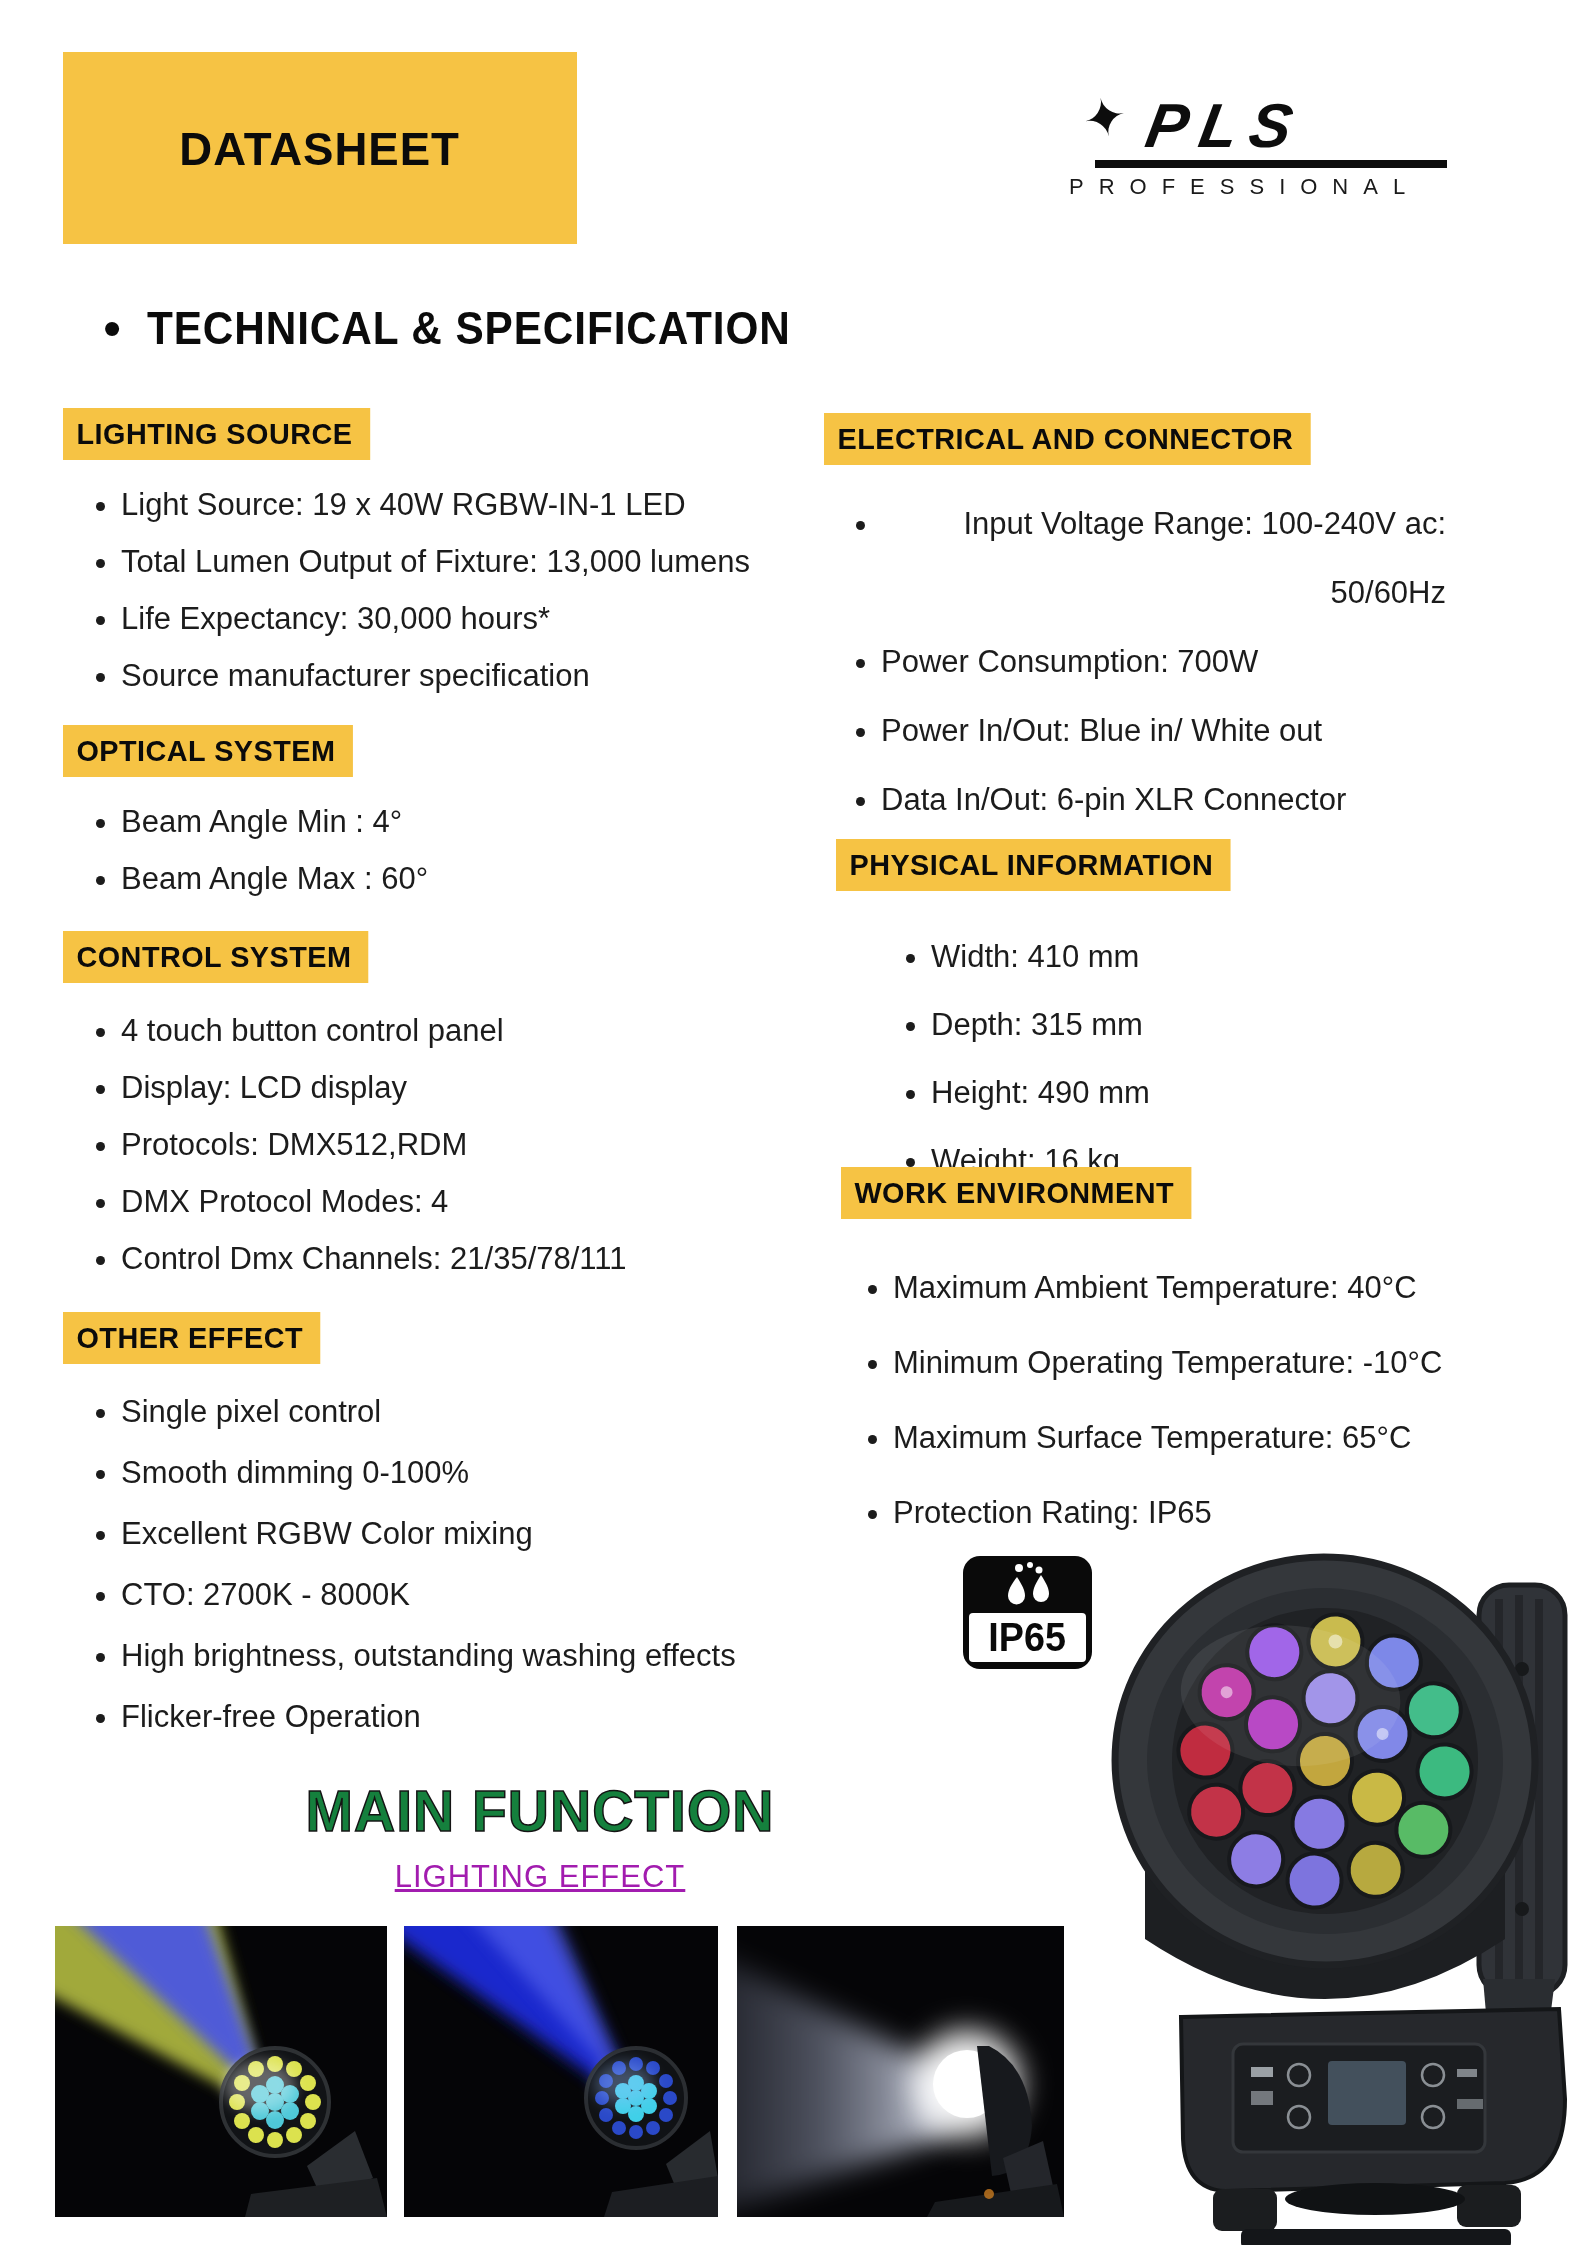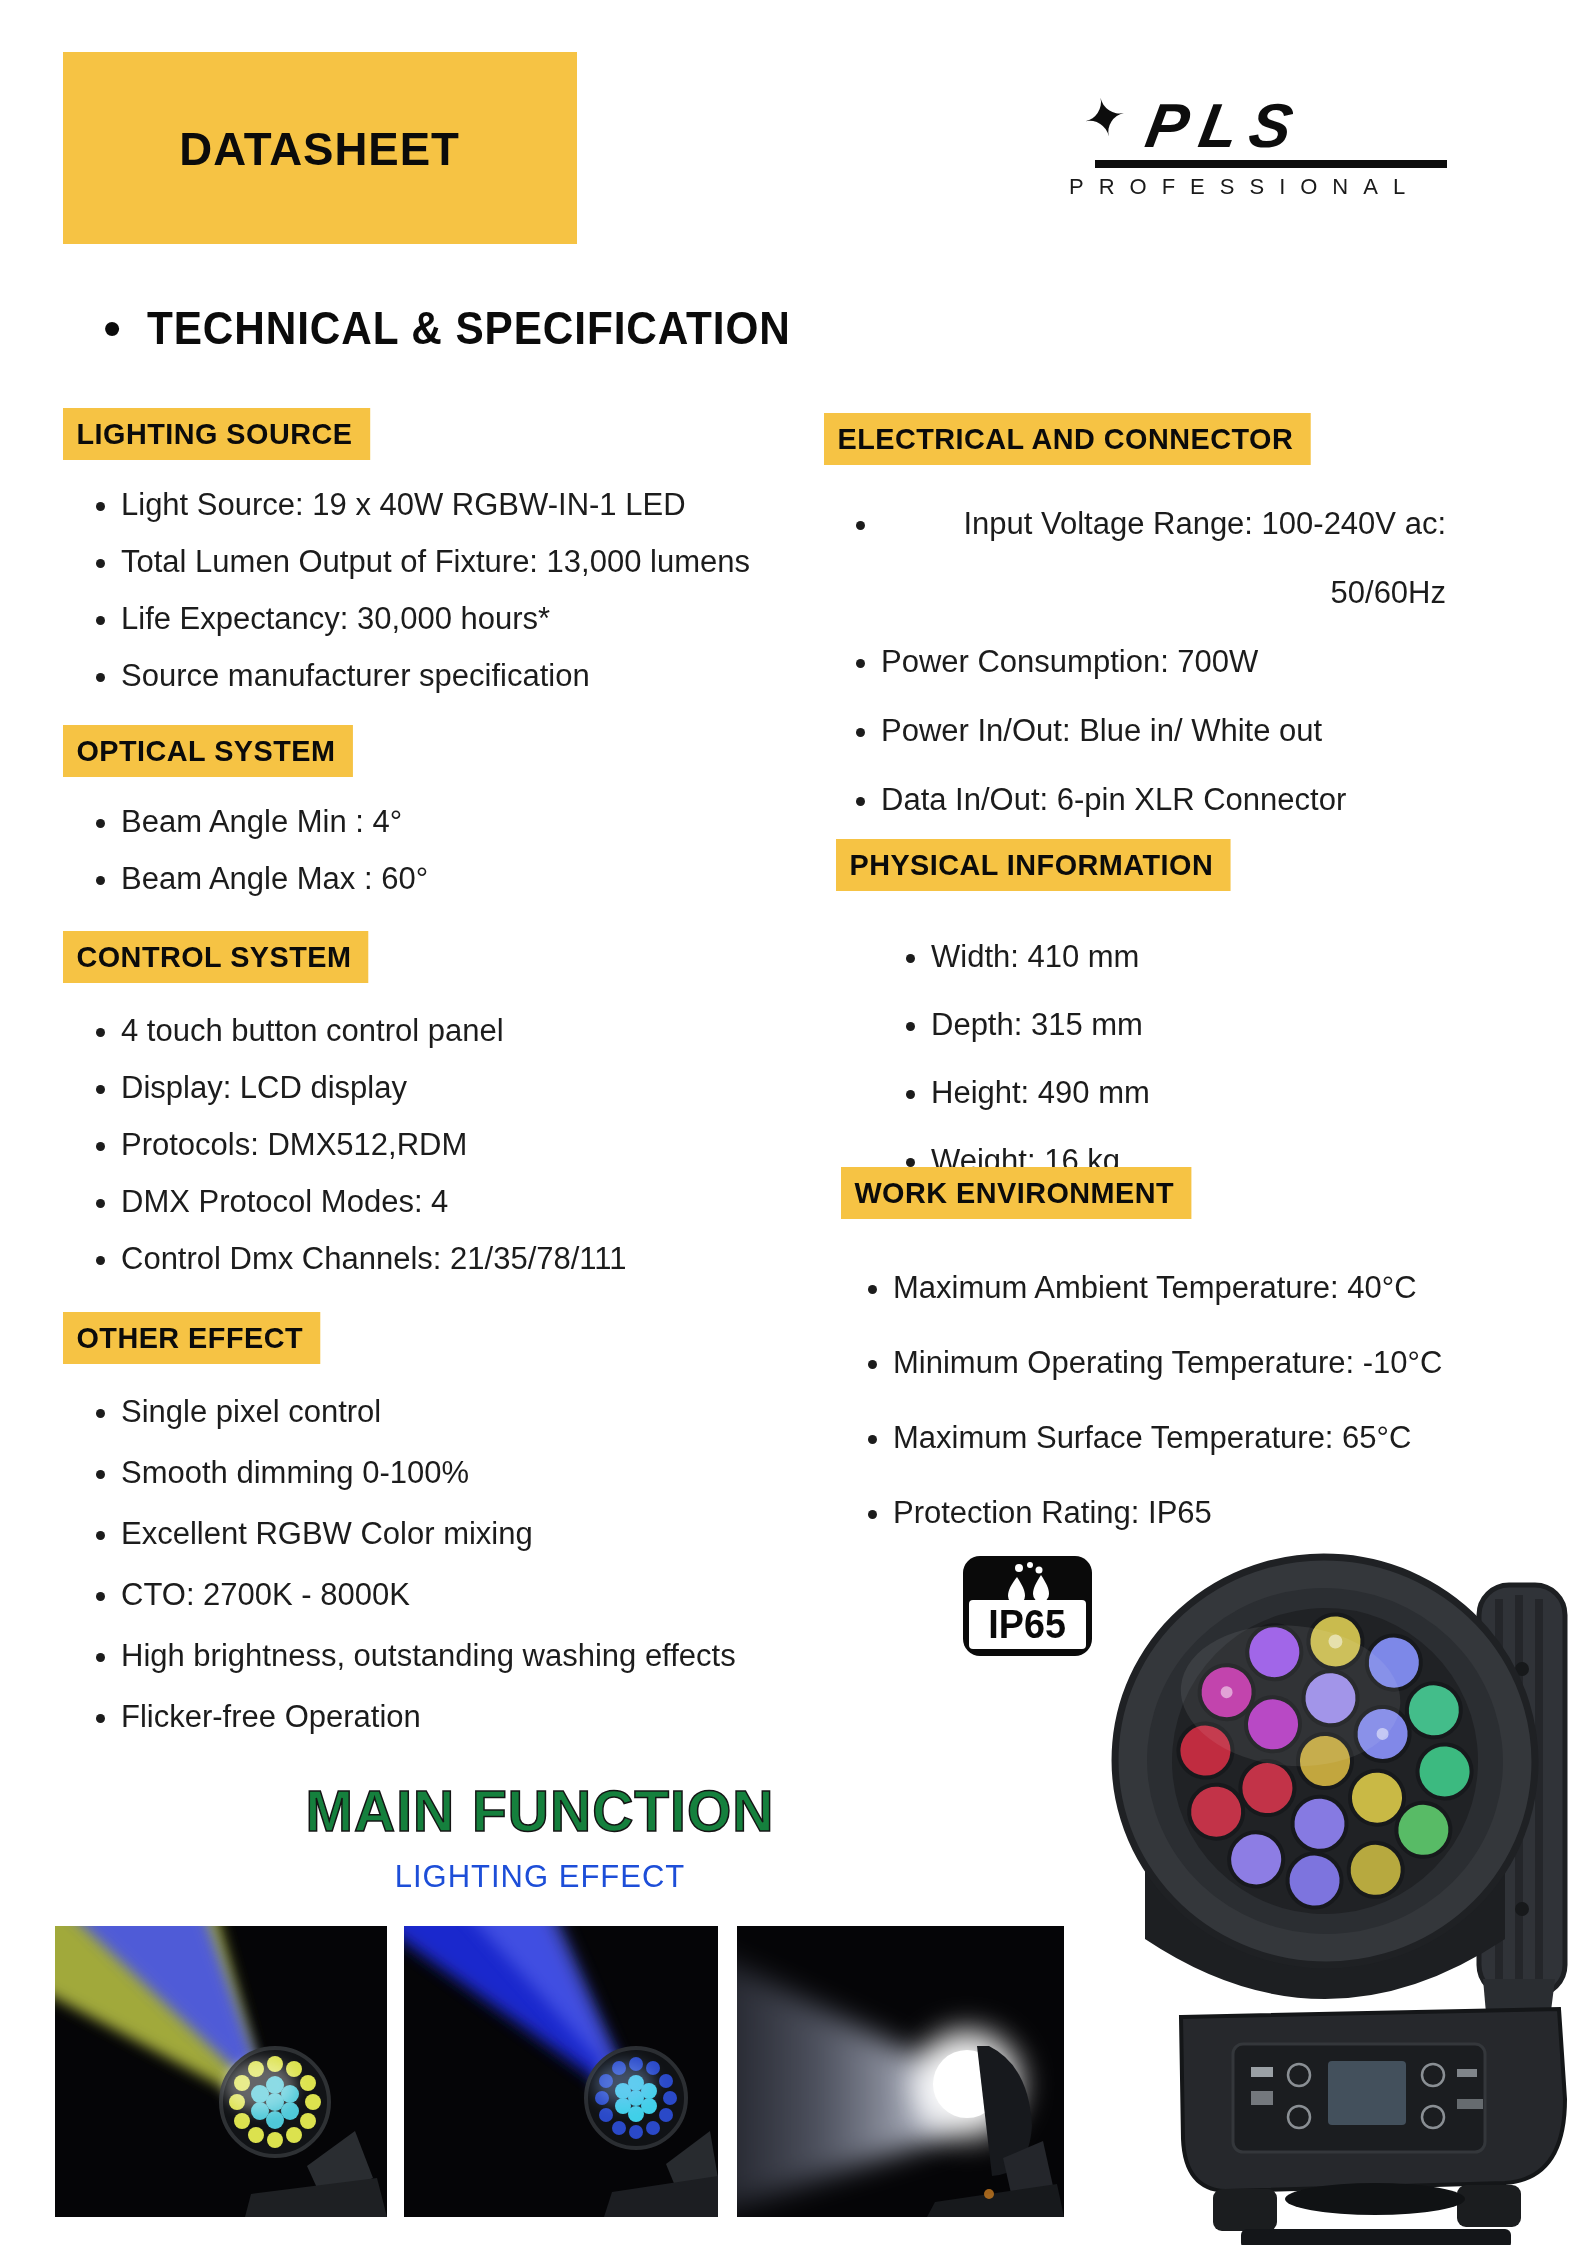--- a/index.html
+++ b/index.html
@@ -38,32 +38,32 @@
   ul.spec{position:absolute;list-style:disc outside;padding-left:36px;color:var(--body);}
   ul.spec li{font-size:31px;}
   ul.lh57 li{line-height:57px;}
   ul.lh61 li{line-height:61px;}
   ul.lh68 li{line-height:68px;}
   ul.lh69 li{line-height:69px;}
   ul.lh75 li{line-height:75px;}
   li.narrow{max-width:565px;text-align:right;}
 
   
-  .ip-badge{position:absolute;left:963px;top:1512px;width:129px;height:100px;background:#0a0a0a;
+  .ip-badge{position:absolute;left:963px;top:1512px;width:129px;height:113px;background:#0a0a0a;
           border-radius:17px;}
   .ip-drops{position:absolute;left:50%;top:5px;transform:translateX(-50%);}
   .ip-band{position:absolute;left:6px;right:6px;bottom:7px;height:49px;background:#fff;border-radius:4px;
           display:flex;align-items:center;justify-content:center;}
   .ip-text{font-size:41px;font-weight:bold;color:#0a0a0a;transform:scaleX(.92);letter-spacing:0;}
 
   
   .mf-title{position:absolute;left:240px;top:1734px;width:600px;text-align:center;font-size:57px;
           font-weight:bold;color:#15803d;-webkit-text-stroke:1.5px #141414;letter-spacing:1px;}
   .mf-sub{position:absolute;left:240px;top:1815px;width:600px;text-align:center;font-size:31px;
-          color:#1d4ed8;letter-spacing:1px;}
+          color:#a21caf;letter-spacing:1px;text-decoration:underline;}
 
   
   .photo{position:absolute;top:1882px;height:291px;background:#050507;overflow:hidden;}
   .photo1{left:55px;width:332px;}
   .photo2{left:404px;width:314px;}
   .photo3{left:737px;width:327px;}
   .photo svg{display:block;width:100%;height:100%;}
 
   .product{position:absolute;left:1085px;top:1495px;width:502px;height:750px;}
 </style>

